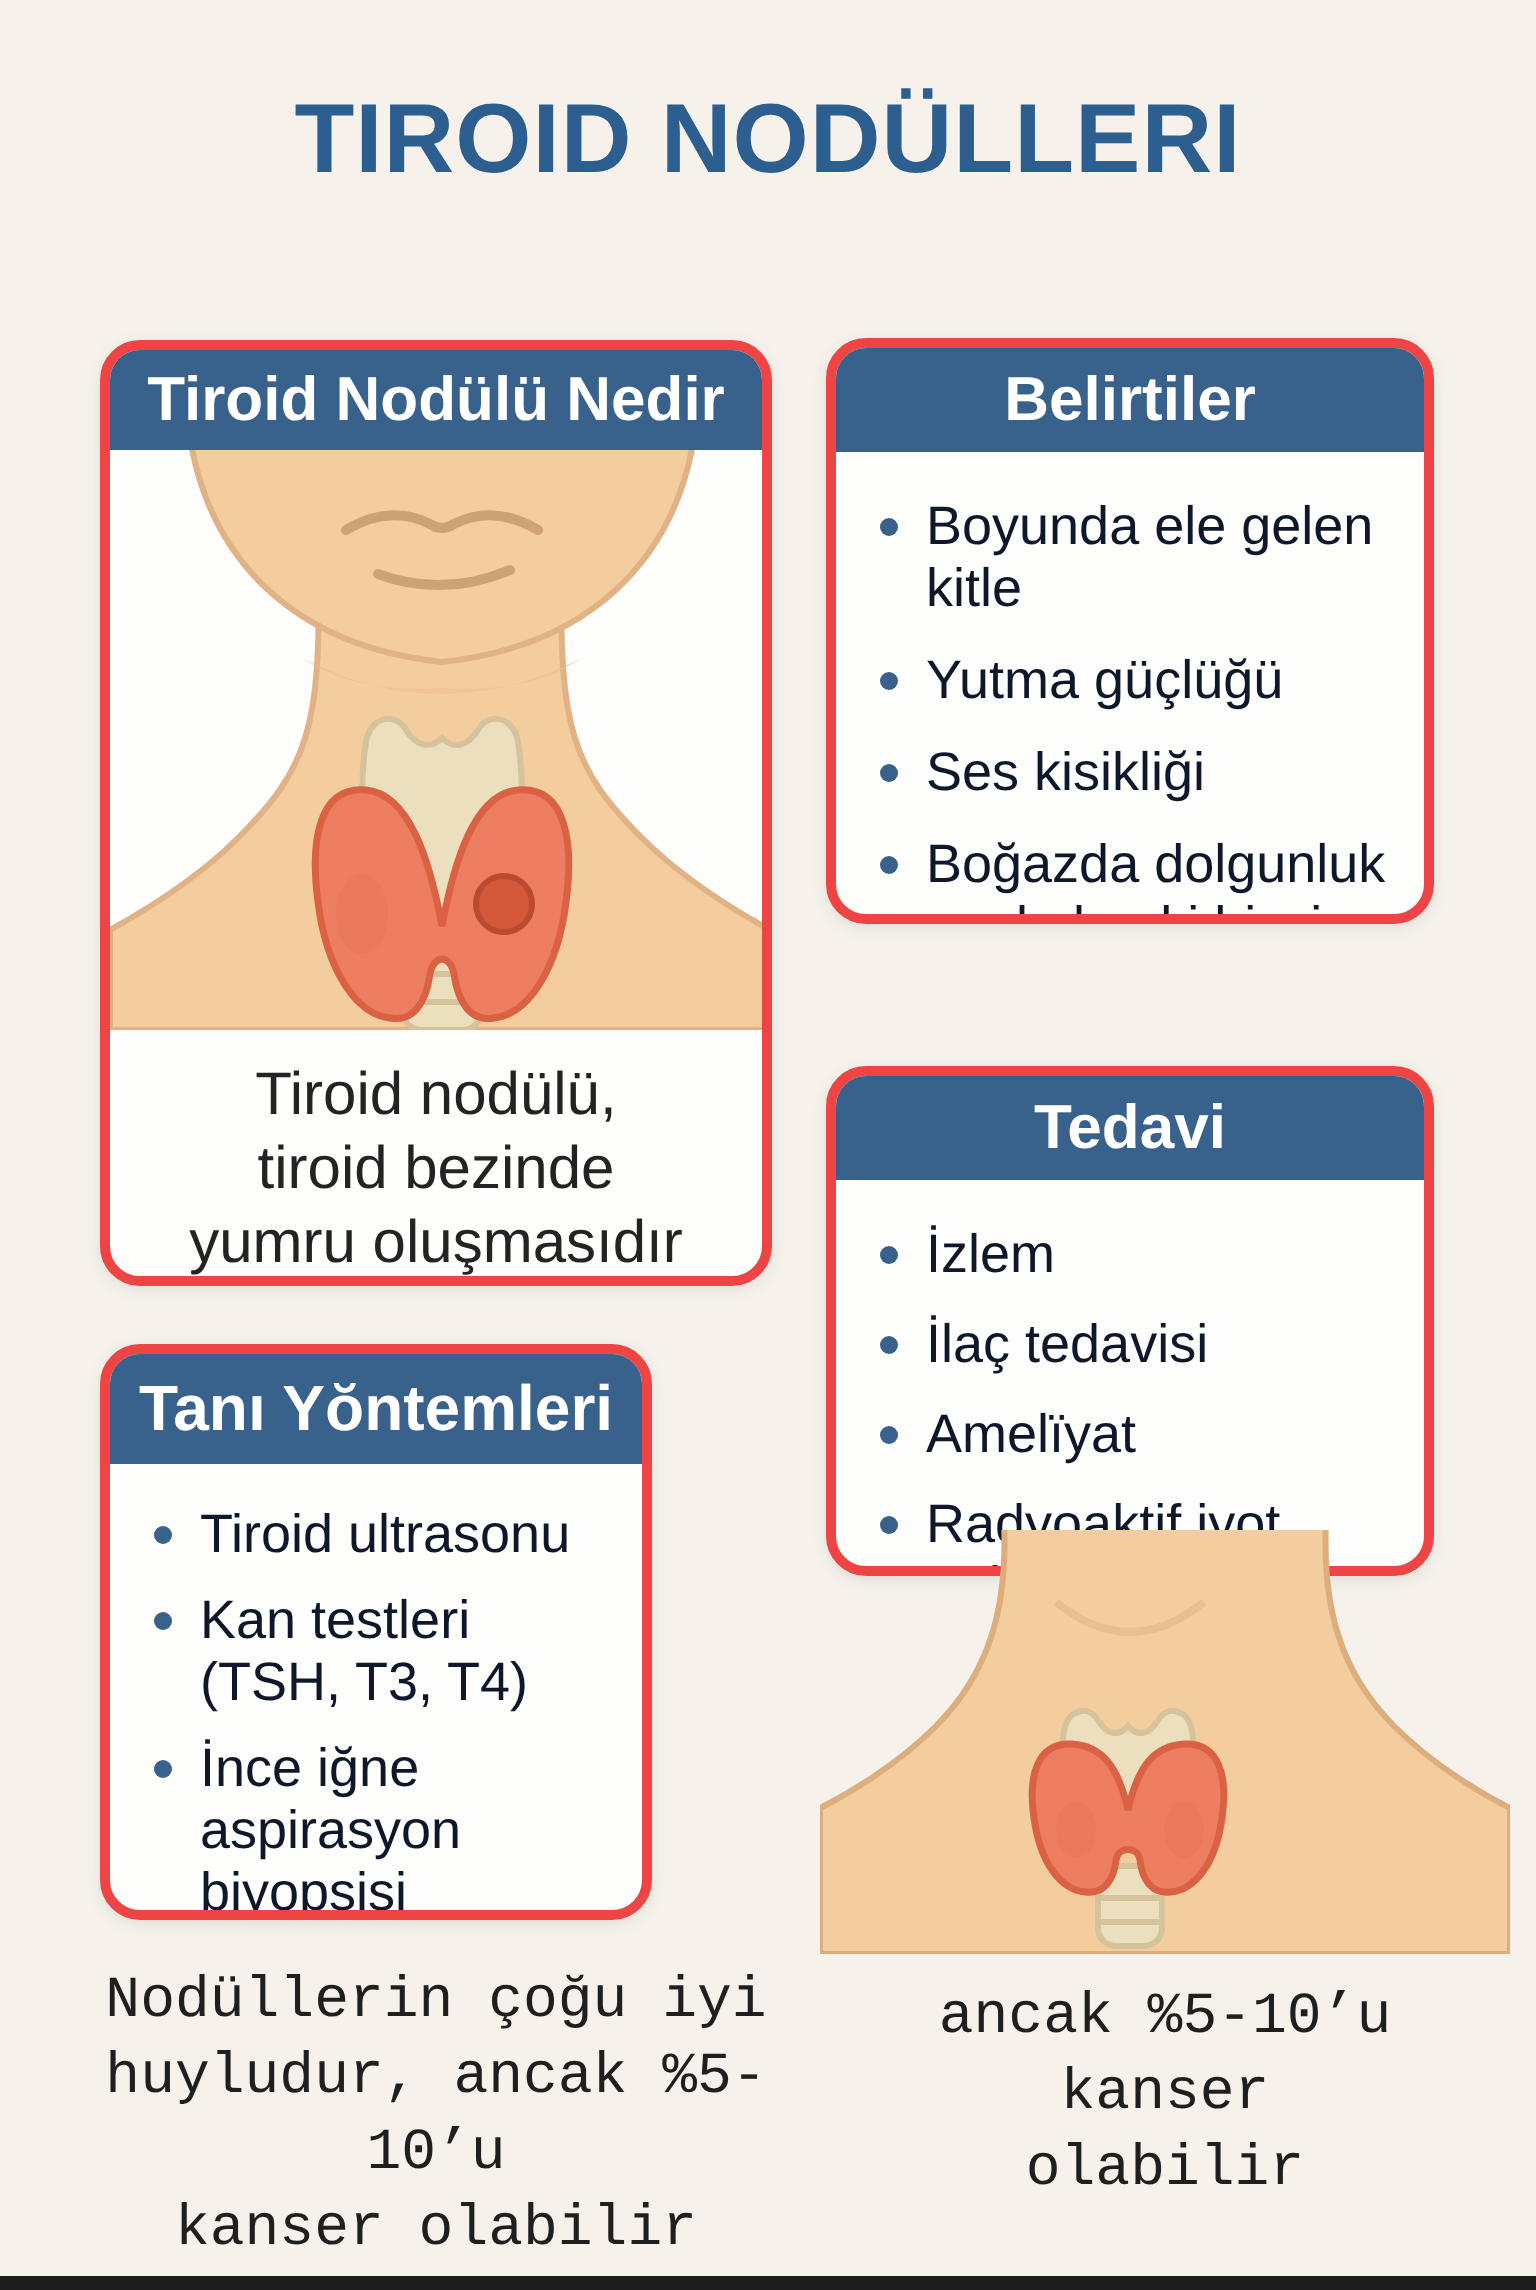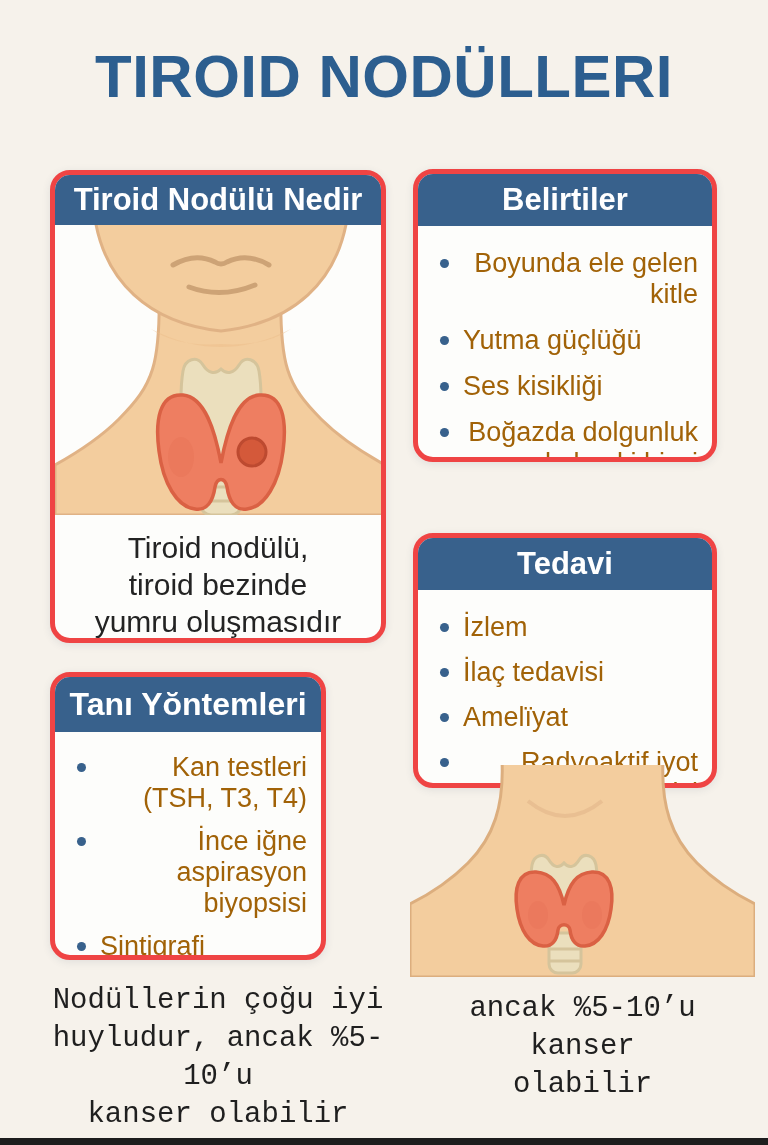--- a/index.html
+++ b/index.html
@@ -3,21 +3,21 @@
 <meta charset="utf-8">
 <style>
   html,body{margin:0;padding:0;background:#e8e8e8;}
   .poster{
     position:relative;width:768px;height:1145px;margin:0 auto;
     background:#f6f2eb;overflow:hidden;
     font-family:"Liberation Sans","DejaVu Sans",sans-serif;
   }
   .main-title{
     position:absolute;top:42px;left:0;width:100%;
-    text-align:center;font-size:60px;font-weight:800;letter-spacing:.5px;
+    text-align:center;font-size:49px;font-weight:800;letter-spacing:.5px;
     color:#2c5e8f;margin:0;
   }
   .card{
     position:absolute;background:#fdfdfb;
     border:5px solid #ef4444;border-radius:20px;
     box-shadow:0 2px 8px rgba(40,60,90,.10);
     overflow:hidden;box-sizing:border-box;
   }
   .card-header{
     background:#38618c;color:#ffffff;text-align:center;
@@ -31,21 +31,21 @@
   .card-diagnosis .card-header{font-size:32px;line-height:55px;height:55px;}
 
   .illus{display:block;}
   .caption{
     margin-top:14px;text-align:center;
     font-size:30px;line-height:37px;color:#232323;
   }
   ul.bullets{list-style:none;margin:0;padding:22px 14px 0 22px;}
   ul.bullets li{
     display:flex;align-items:flex-start;
-    font-size:27px;line-height:31px;color:#a16207;margin-bottom:15px;text-align:right;
+    font-size:27px;line-height:31px;color:#0f172a;margin-bottom:15px;
   }
   ul.bullets .dot{
     width:9px;height:9px;border-radius:50%;background:#38618c;
     margin:11px 14px 0 0;flex:none;
   }
   .card-treatment ul.bullets li{margin-bottom:14px;}
   .card-diagnosis ul.bullets{padding-top:20px;}
   .card-diagnosis ul.bullets li{margin-bottom:12px;}
 
   .illus2{position:absolute;left:410px;top:765px;}
@@ -141,20 +141,24 @@
           <span>Radyoaktif iyot tedavisi</span>
         </li>
     </ul>
   </div>
 
   <div class="card card-diagnosis">
     <div class="card-header">Tanı Yŏntemleri</div>
     <ul class="bullets">
       <li>
           <span class="dot"></span>
+          <span>Tiroid ultrasonu</span>
+        </li>
+      <li>
+          <span class="dot"></span>
           <span>Kan testleri (TSH, T3, T4)</span>
         </li>
       <li>
           <span class="dot"></span>
           <span>İnce iğne aspirasyon biyopsisi</span>
         </li>
       <li>
           <span class="dot"></span>
           <span>Sintigrafi</span>
         </li>

